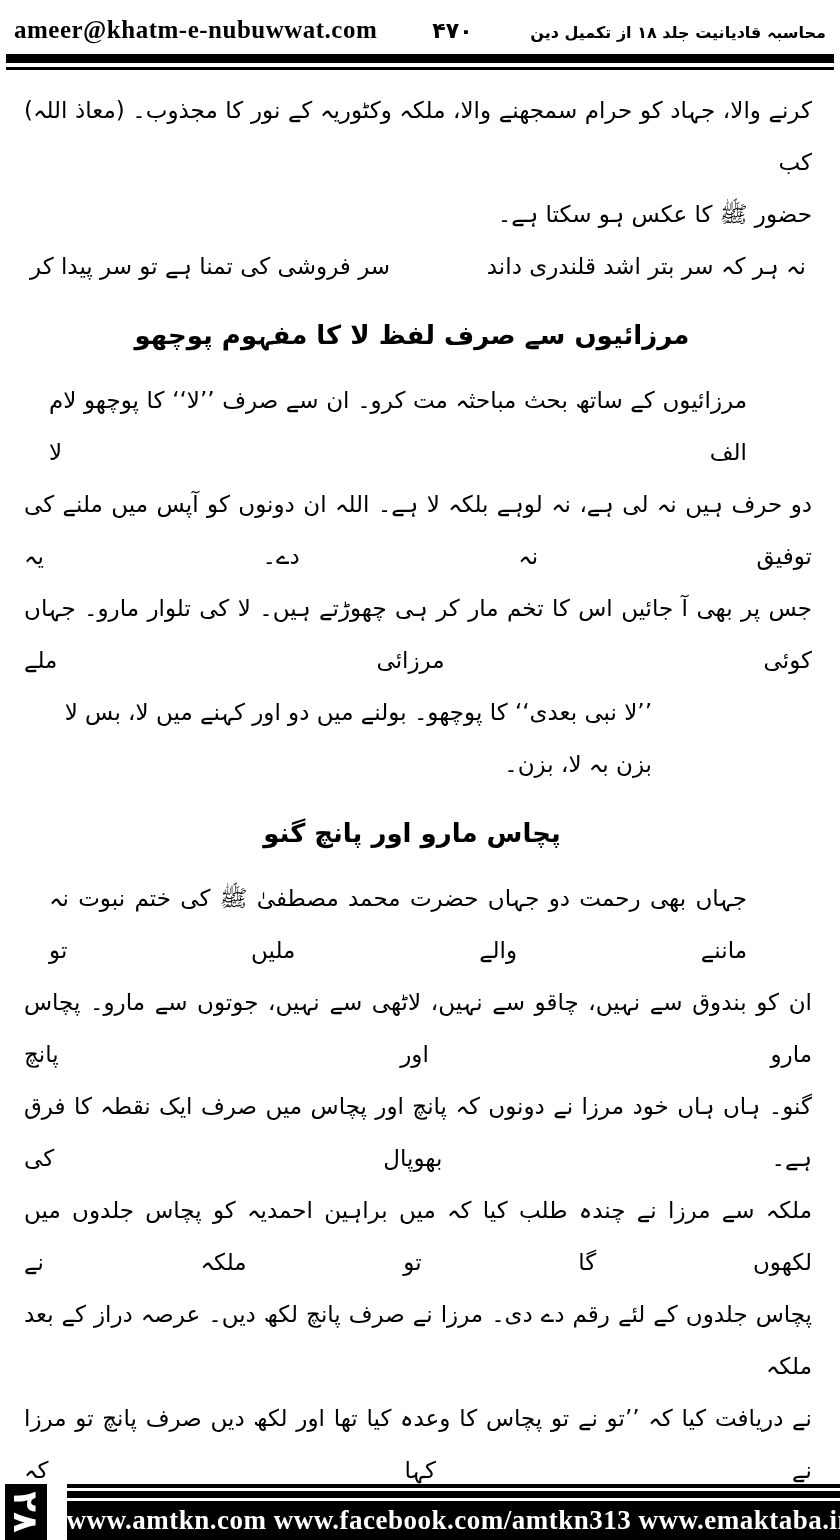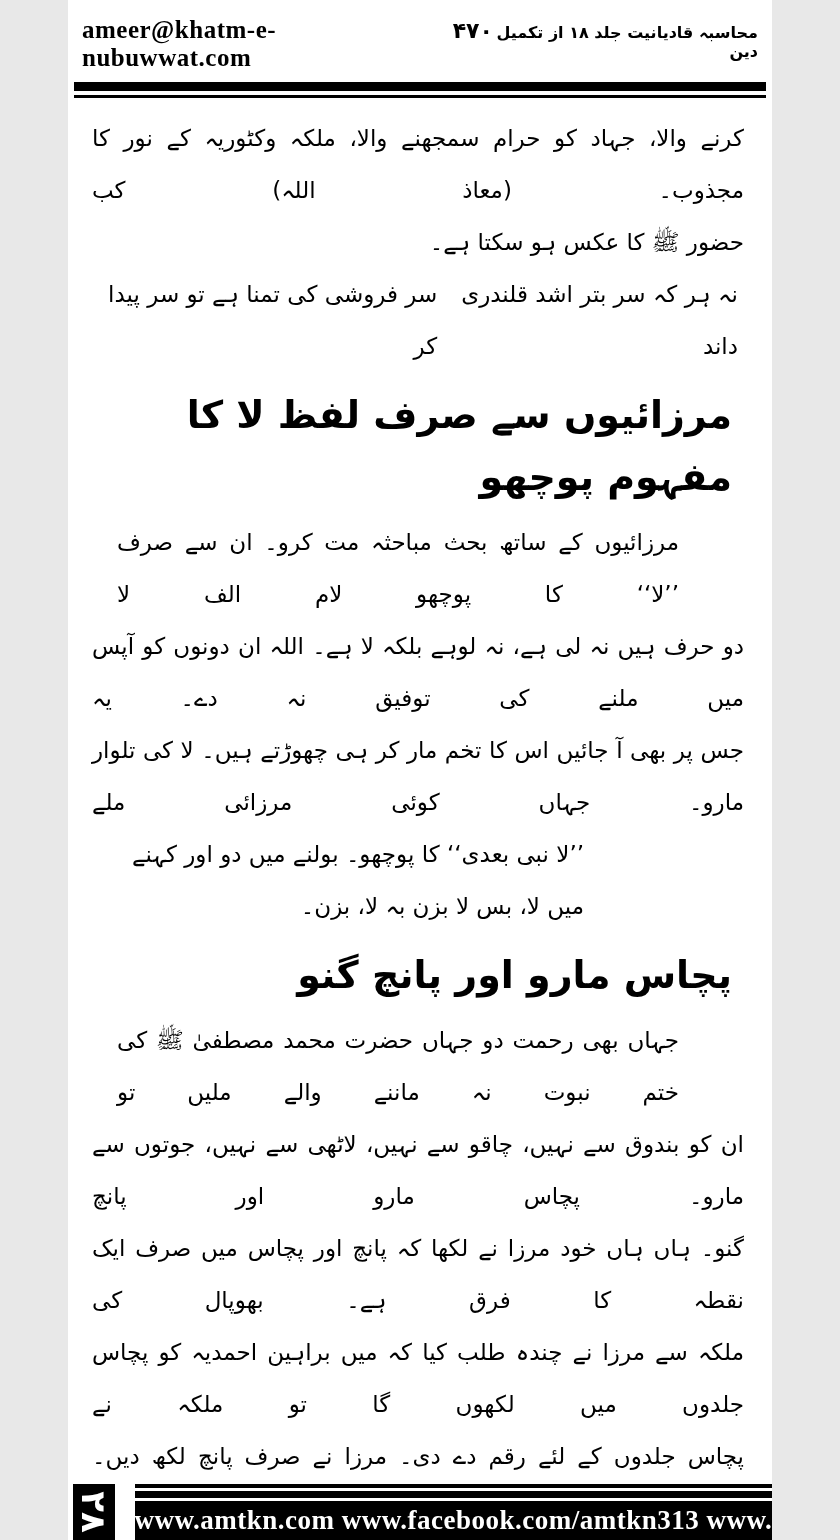--- a/index.html
+++ b/index.html
@@ -1,18 +1,18 @@
 <!DOCTYPE html>
 <html lang="ur"><head>
 <meta charset="utf-8">
 <style>
   html,body{margin:0;padding:0;background:#e8e8e8;}
   .page{
     position:relative;
-    width:704px;height:1540px;
+    width:840px;height:1540px;
     margin:0 auto;
     background:#ffffff;
     color:#000;
     overflow:hidden;
     font-family:"DejaVu Sans",sans-serif;
   }
   
   .header{
     display:flex;
     align-items:baseline;
@@ -64,23 +64,23 @@
     text-align-last:right;
     padding-right:160px;
   }
   .couplet{
     display:flex;
     justify-content:space-between;
     line-height:52px;
     padding:0 6px;
   }
   .heading{
-    font-size:38px;
+    font-size:26px;
     font-weight:bold;
-    text-align:right;
+    text-align:center;
     line-height:62px;
     margin:12px 0 8px 0;
     padding-right:12px;
   }
   
   .footer{
     position:absolute;
     left:0;right:0;bottom:0;
     height:56px;
     display:flex;
@@ -156,21 +156,21 @@
 
     <div class="line indent">مرزائیوں کے ساتھ بحث مباحثہ مت کرو۔ ان سے صرف ’’لا‘‘ کا پوچھو لام الف لا</div>
     <div class="line">دو حرف ہیں نہ لی ہے، نہ لوہے بلکہ لا ہے۔ اللہ ان دونوں کو آپس میں ملنے کی توفیق نہ دے۔ یہ</div>
     <div class="line">جس پر بھی آ جائیں اس کا تخم مار کر ہی چھوڑتے ہیں۔ لا کی تلوار مارو۔ جہاں کوئی مرزائی ملے</div>
     <div class="line quote-line">’’لا نبی بعدی‘‘ کا پوچھو۔ بولنے میں دو اور کہنے میں لا، بس لا بزن بہ لا، بزن۔</div>
 
     <div class="heading">پچاس مارو اور پانچ گنو</div>
 
     <div class="line indent">جہاں بھی رحمت دو جہاں حضرت محمد مصطفیٰ ﷺ کی ختم نبوت نہ ماننے والے ملیں تو</div>
     <div class="line">ان کو بندوق سے نہیں، چاقو سے نہیں، لاٹھی سے نہیں، جوتوں سے مارو۔ پچاس مارو اور پانچ</div>
-    <div class="line">گنو۔ ہاں ہاں خود مرزا نے لکھا کہ پانچ اور پچاس میں صرف ایک نقطہ کا فرق ہے۔ بھوپال کی</div>
+    <div class="line">گنو۔ ہاں ہاں خود مرزا نے دونوں کہ پانچ اور پچاس میں صرف ایک نقطہ کا فرق ہے۔ بھوپال کی</div>
     <div class="line">ملکہ سے مرزا نے چندہ طلب کیا کہ میں براہین احمدیہ کو پچاس جلدوں میں لکھوں گا تو ملکہ نے</div>
     <div class="line">پچاس جلدوں کے لئے رقم دے دی۔ مرزا نے صرف پانچ لکھ دیں۔ عرصہ دراز کے بعد ملکہ</div>
     <div class="line">نے دریافت کیا کہ ’’تو نے تو پچاس کا وعدہ کیا تھا اور لکھ دیں صرف پانچ تو مرزا نے کہا کہ</div>
 
   </div>
 
   <div class="footer">
     <div class="page-no-box">
       <span class="num">۲۸</span>
     </div>

